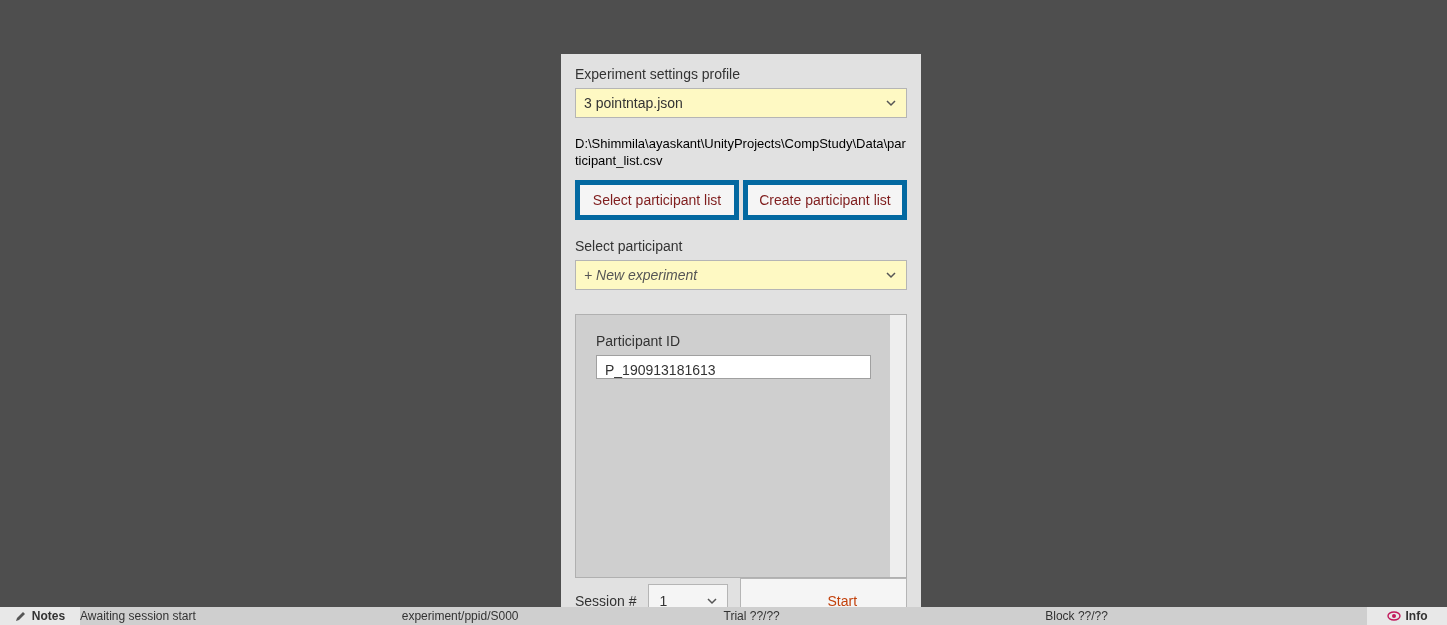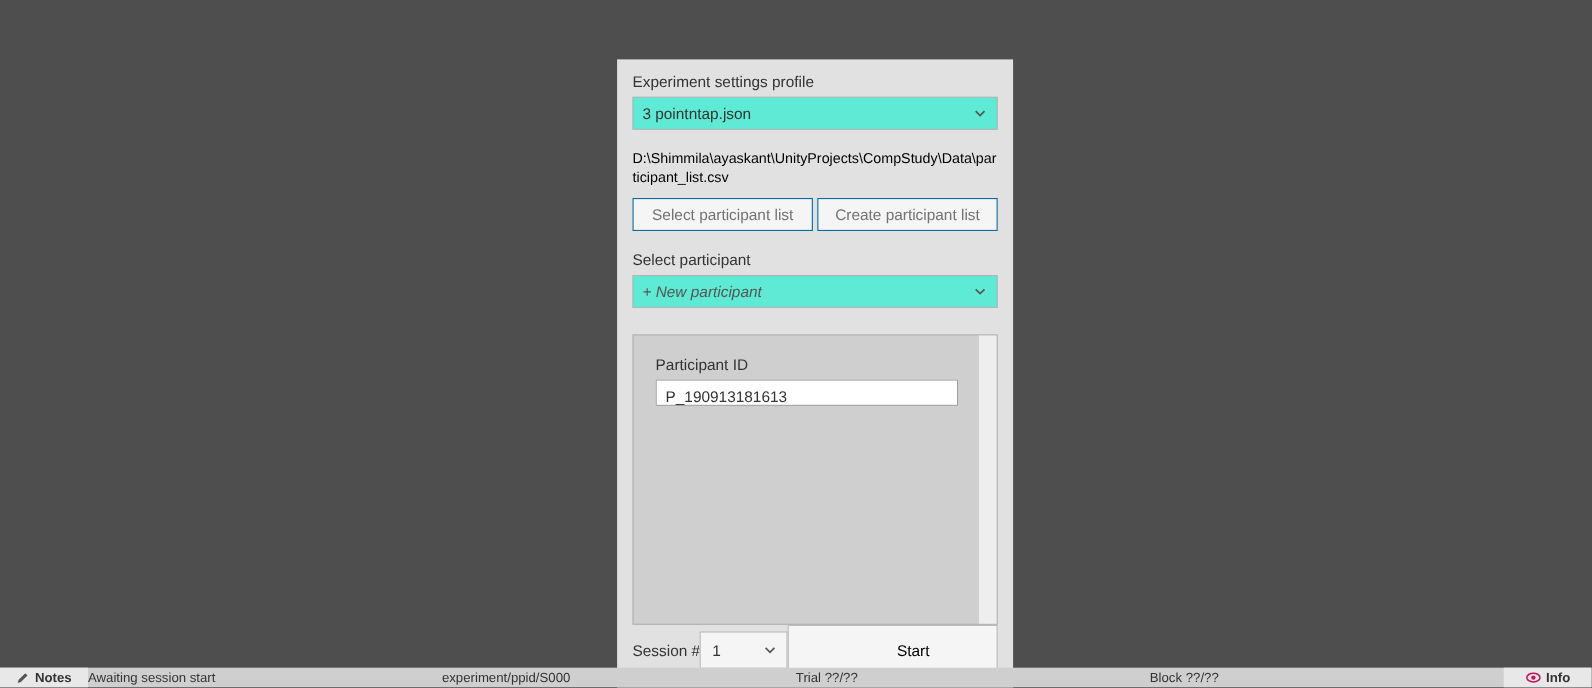--- a/index.html
+++ b/index.html
@@ -24,21 +24,21 @@
   .label {
     font-size: 14px;
     color: #333;
     margin-bottom: 6px;
     display: block;
   }
   .select-wrap {
     position: relative;
     width: 100%;
     height: 30px;
-    background: #5eead4;
+    background: #fef9c3;
     border: 1px solid #b5b5b5;
     display: flex;
     align-items: center;
     padding: 0 30px 0 8px;
     cursor: pointer;
   }
   .select-wrap .select-text {
     font-size: 14px;
     color: #333;
   }
@@ -65,28 +65,28 @@
     color: #000000;
     margin-bottom: 10px;
     word-break: break-all;
   }
   .btn-row {
     display: flex;
     gap: 4px;
   }
   .btn {
     flex: 1;
-    height: 30px;
+    height: 40px;
     background: #f5f5f5;
-    border: 1px solid #0369a1;
-    display: flex;
-    align-items: center;
-    justify-content: center;
-    font-size: 14px;
-    color: #737373;
+    border: 5px solid #0369a1;
+    display: flex;
+    align-items: center;
+    justify-content: center;
+    font-size: 14px;
+    color: #7f1d1d;
     cursor: pointer;
   }
   .inner-panel {
     margin-top: 24px;
     background: #cfcfcf;
     border: 1px solid #b0b0b0;
     height: 264px;
     position: relative;
     padding: 18px 20px;
   }
@@ -106,20 +106,21 @@
     border: 1px solid #a0a0a0;
     padding: 0 8px;
     font-size: 14px;
     color: #333;
     display: flex;
     align-items: flex-end;
   }
   .bottom-row {
     display: flex;
     align-items: center;
+    gap: 12px;
   }
   .session-label {
     font-size: 14px;
     color: #333;
   }
   .session-select {
     position: relative;
     width: 80px;
     height: 34px;
     background: #f5f5f5;
@@ -131,21 +132,21 @@
   }
   .start-btn {
     flex: 1;
     height: 47px;
     background: #f5f5f5;
     border: 1px solid #b5b5b5;
     display: flex;
     align-items: center;
     justify-content: center;
     font-size: 14px;
-    color: #000000;
+    color: #c2410c;
     cursor: pointer;
     padding-left: 37px;
   }
   .statusbar {
     position: absolute;
     left: 0;
     right: 0;
     bottom: 0;
     height: 18px;
     background: #cfcfcf;
@@ -190,21 +191,21 @@
   <div class="path-text">D:\Shimmila\ayaskant\UnityProjects\CompStudy\Data\participant_list.csv</div>
   <div class="btn-row">
     <div class="btn">Select participant list</div>
     <div class="btn">Create participant list</div>
   </div>
 
   <div class="section-gap"></div>
 
   <div class="label">Select participant</div>
   <div class="select-wrap">
-    <span class="select-text placeholder">+ New participant</span>
+    <span class="select-text placeholder">+ New experiment</span>
     <span class="chevron">
       <svg width="12" height="12" viewBox="0 0 12 12">
           <path d="M2 4 L6 8 L10 4" fill="none" stroke="#555" stroke-width="1.5"></path>
         </svg>
     </span>
   </div>
 
   <div class="inner-panel">
     <div class="label">Participant ID</div>
     <div class="input-field">

